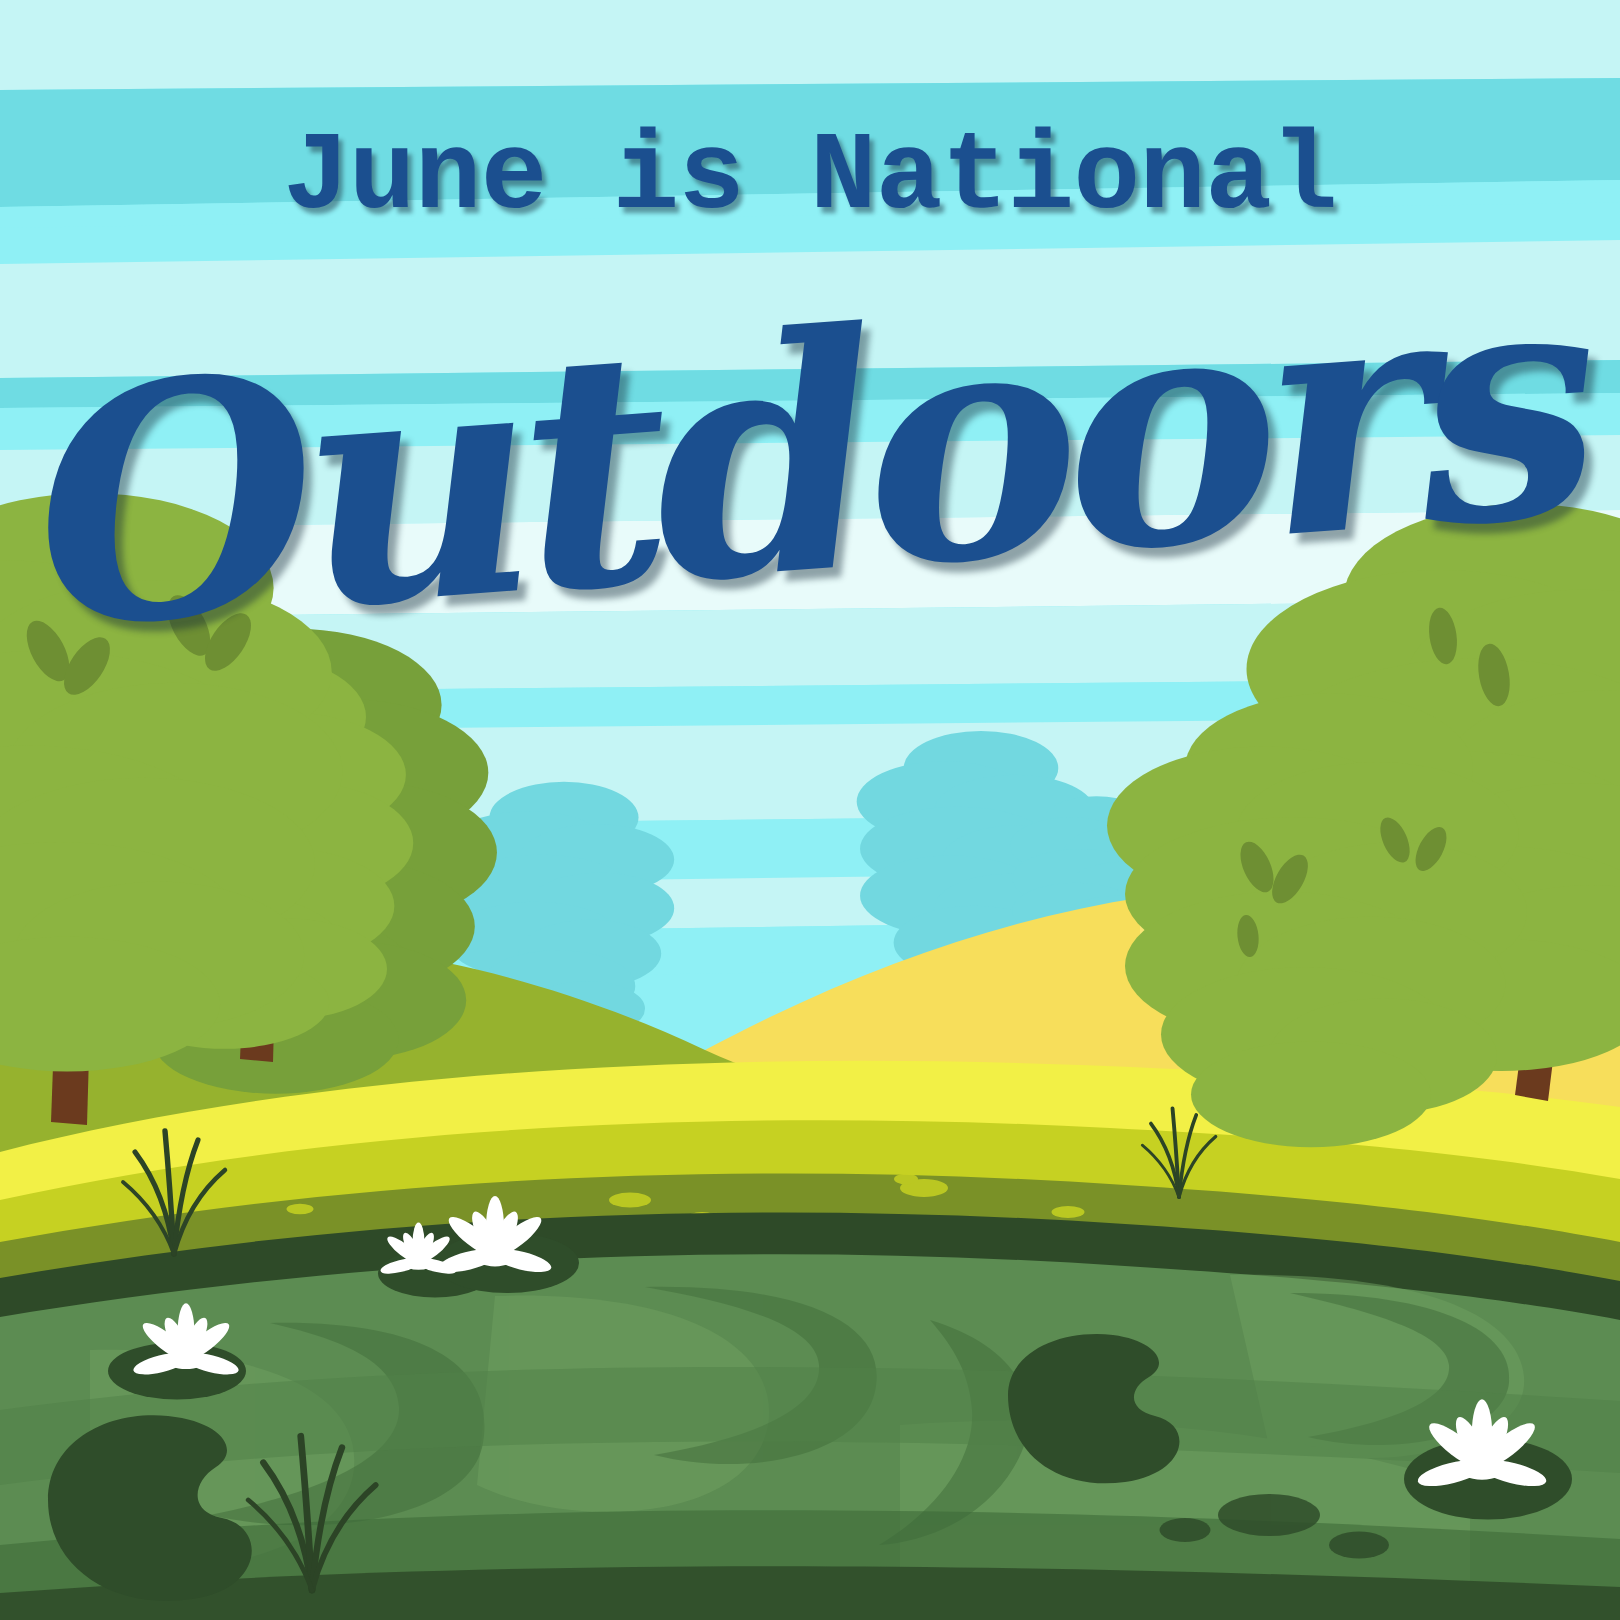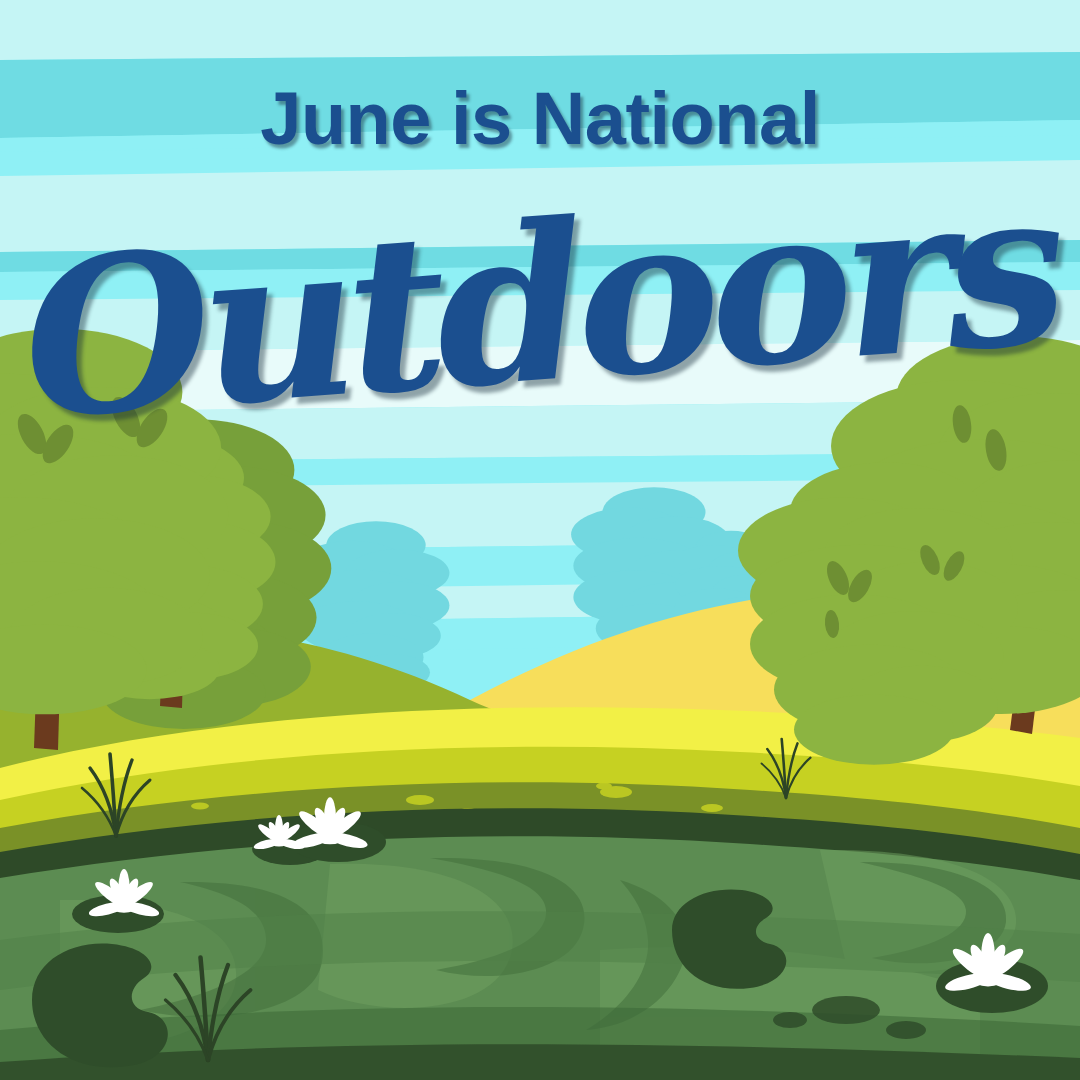--- a/index.html
+++ b/index.html
@@ -16,21 +16,21 @@
   
   .textlayer{
     position:absolute;left:0;top:0;width:1080px;height:1080px;
     pointer-events:none;
   }
   .headline{
     position:absolute;
     left:0;width:1080px;
     text-align:center;
     color:#1B4F8F;
-    font-family:Liberation Sans, sans-serif;
+    font-family:Liberation Mono, monospace;
     font-weight:bold;
     letter-spacing:-0.5px;
     text-shadow:3px 4px 3px rgba(25,45,60,.45);
     white-space:nowrap;
   }
   #line-june{
     top:82px;
     font-size:74px;
     line-height:1;
   }

